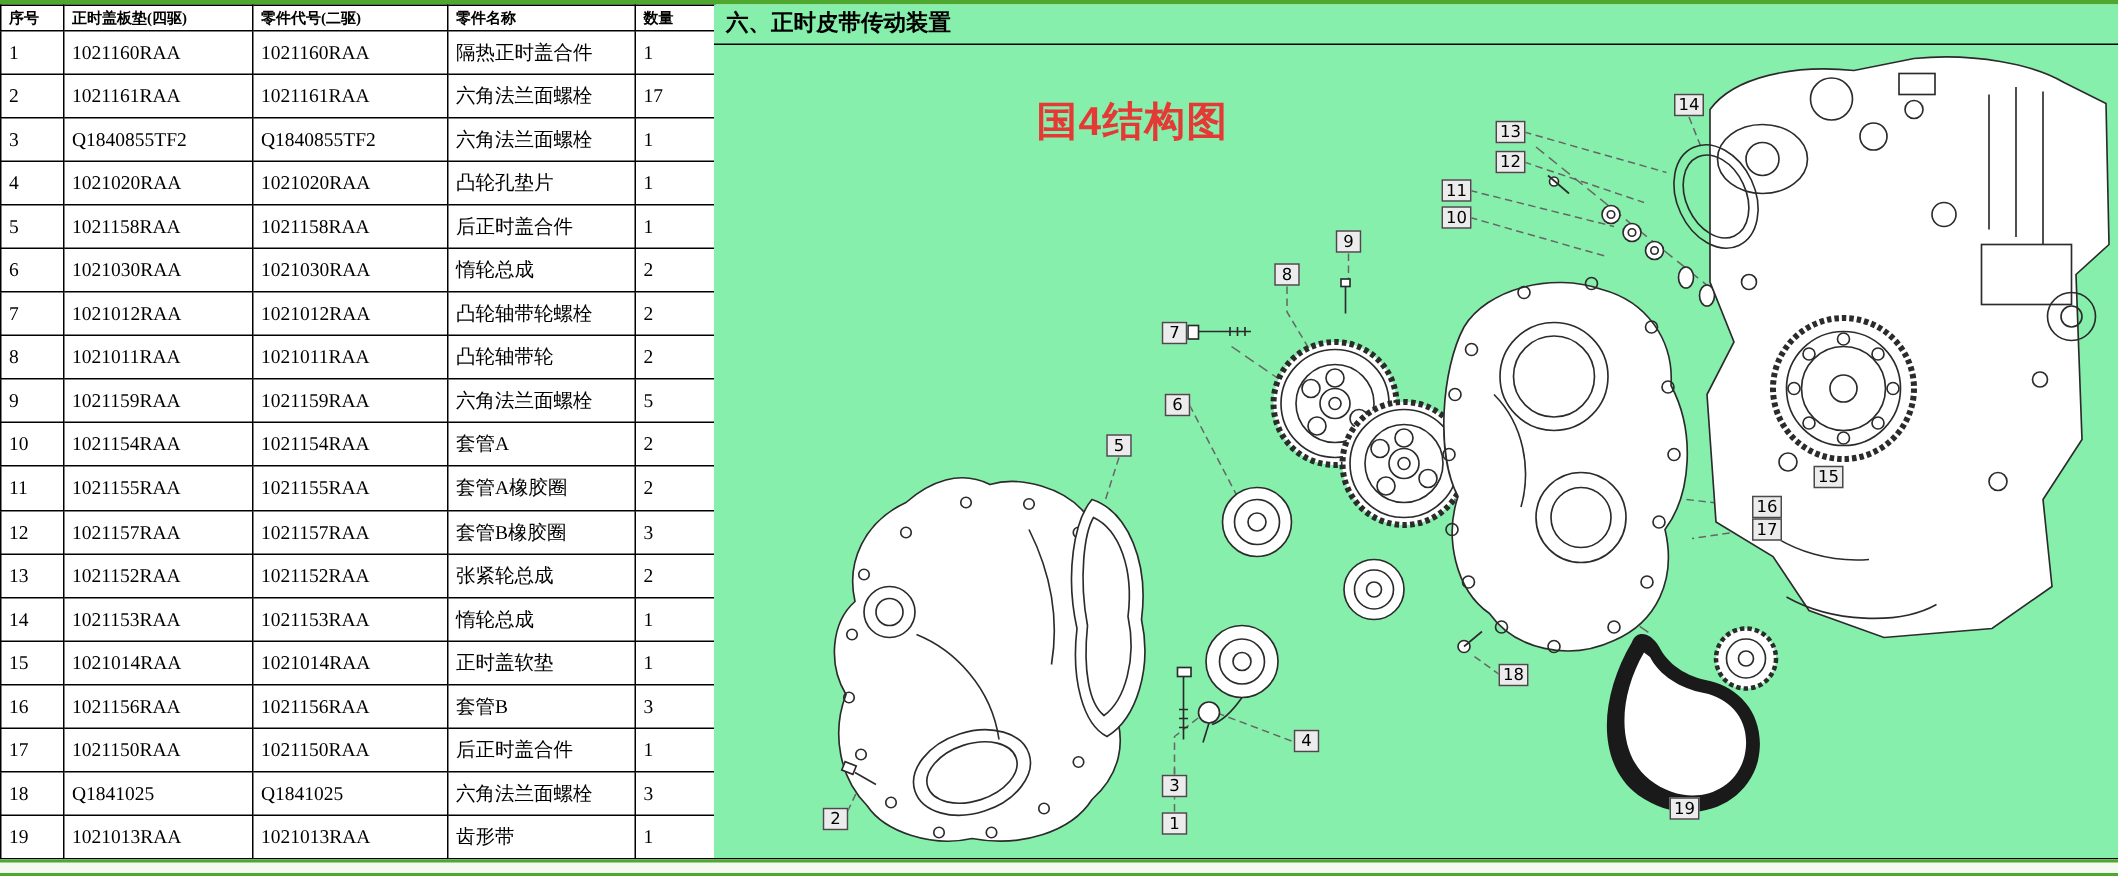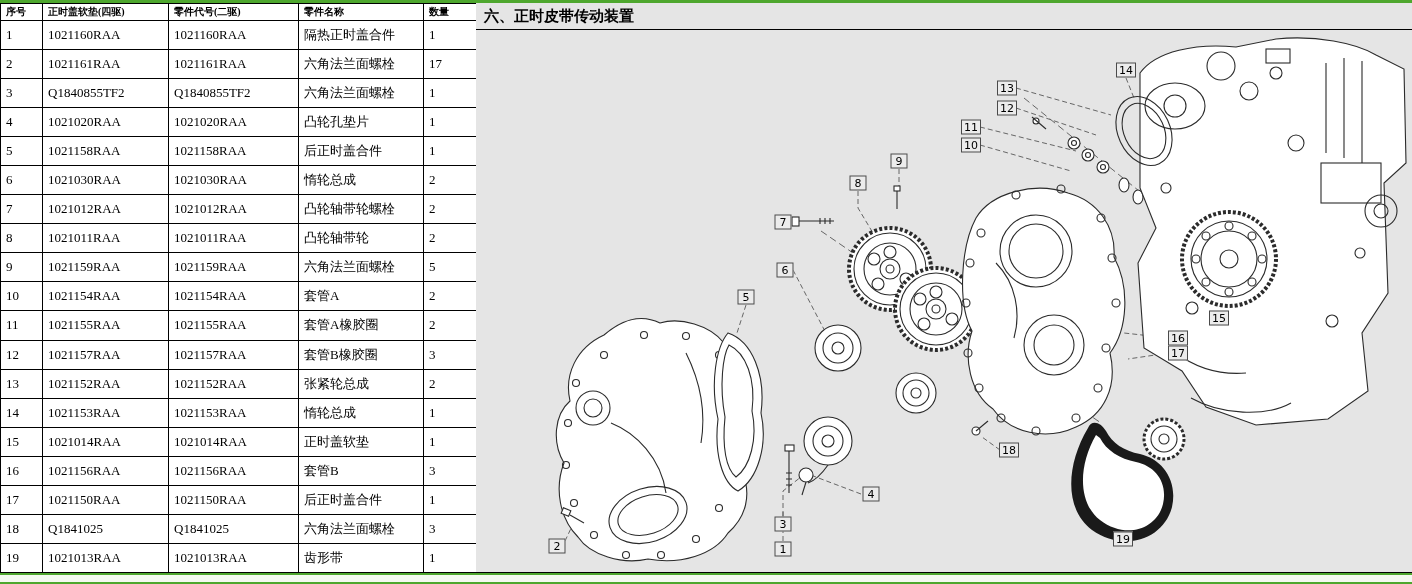--- a/index.html
+++ b/index.html
@@ -21,21 +21,21 @@
   }
   table.parts th, table.parts td {
     border:1px solid var(--border);
     font-size:13px; padding:1px 5px; text-align:left; white-space:nowrap;
     overflow:hidden; font-weight:normal; color:#000;
   }
   table.parts th { font-weight:bold; font-size:10px; }
   
   .diagram-panel {
     position:absolute; left:476px; top:3px; width:936px; height:570px;
-    background:#e5e5e5; border-bottom:1px solid var(--border);
+    background:#86efac; border-bottom:1px solid var(--border);
   }
   .panel-header {
     position:relative; z-index:3; height:27px; line-height:26px;
     border-bottom:1.5px solid var(--border);
     font-weight:bold; font-size:15px; padding:0 8px; color:#000;
     font-family:"Liberation Sans","DejaVu Sans",sans-serif;
   }
   .watermark {
     position:absolute; z-index:4; left:215px; top:60px;
     font-size:27px; font-weight:bold; letter-spacing:1px;
@@ -60,21 +60,21 @@
     <colgroup>
       <col style="width:42px">
         <col style="width:126px">
         <col style="width:130px">
       <col style="width:125px">
         <col style="width:53px">
     </colgroup>
     <thead>
       <tr>
           <th>序号</th>
-          <th>正时盖软垫(四驱)</th>
+          <th>正时盖板垫(四驱)</th>
           <th>零件代号(二驱)</th>
           <th>零件名称</th>
           <th>数量</th>
         </tr>
     </thead>
     <tbody>
         <tr>
           <td>1</td>
           <td>1021160RAA</td>
           <td>1021160RAA</td>
@@ -205,20 +205,21 @@
           <td>1021013RAA</td>
           <td>1021013RAA</td>
           <td>齿形带</td>
           <td>1</td>
         </tr>
       </tbody>
   </table>
 
   <div class="diagram-panel">
     <div class="panel-header">六、正时皮带传动装置</div>
+    <div class="watermark" style="color: rgb(229, 57, 53);">国4结构图</div>
 
     <svg class="diagram-svg" width="936" height="570" viewBox="0 0 936 570">
 
       <g stroke="#666" stroke-width="1" fill="none" stroke-dasharray="5 3">
         <path d="M307,538 L307,506"></path>
         <path d="M89,538 L98,519"></path>
         <path d="M307,513 L307,488 L330,470"></path>
         <path d="M385,491 L324,468"></path>
         <path d="M270,302 L261,330"></path>
         <path d="M317,267 L352,334"></path>

